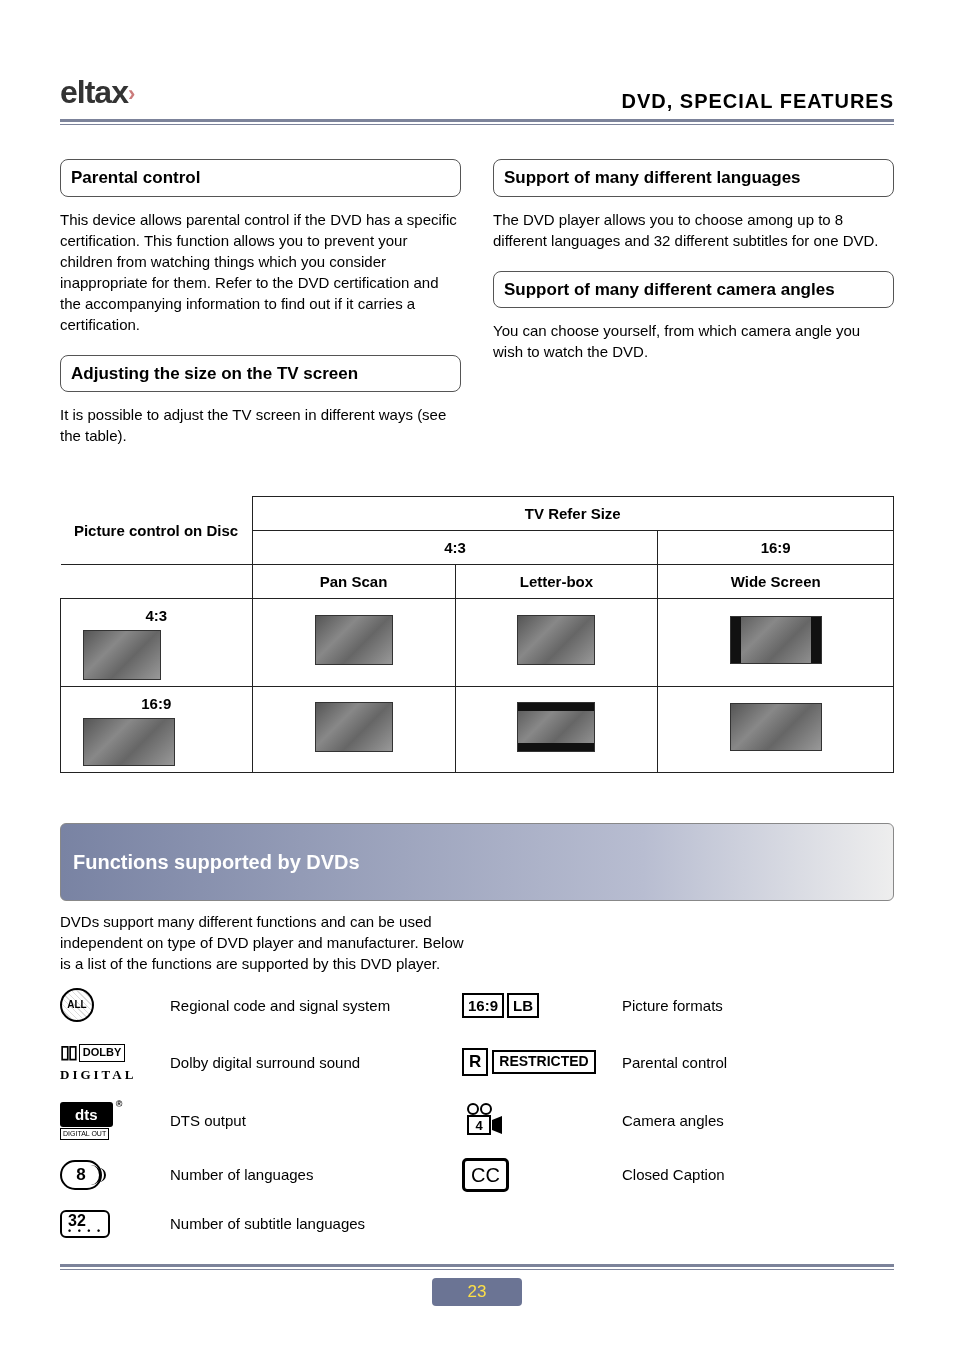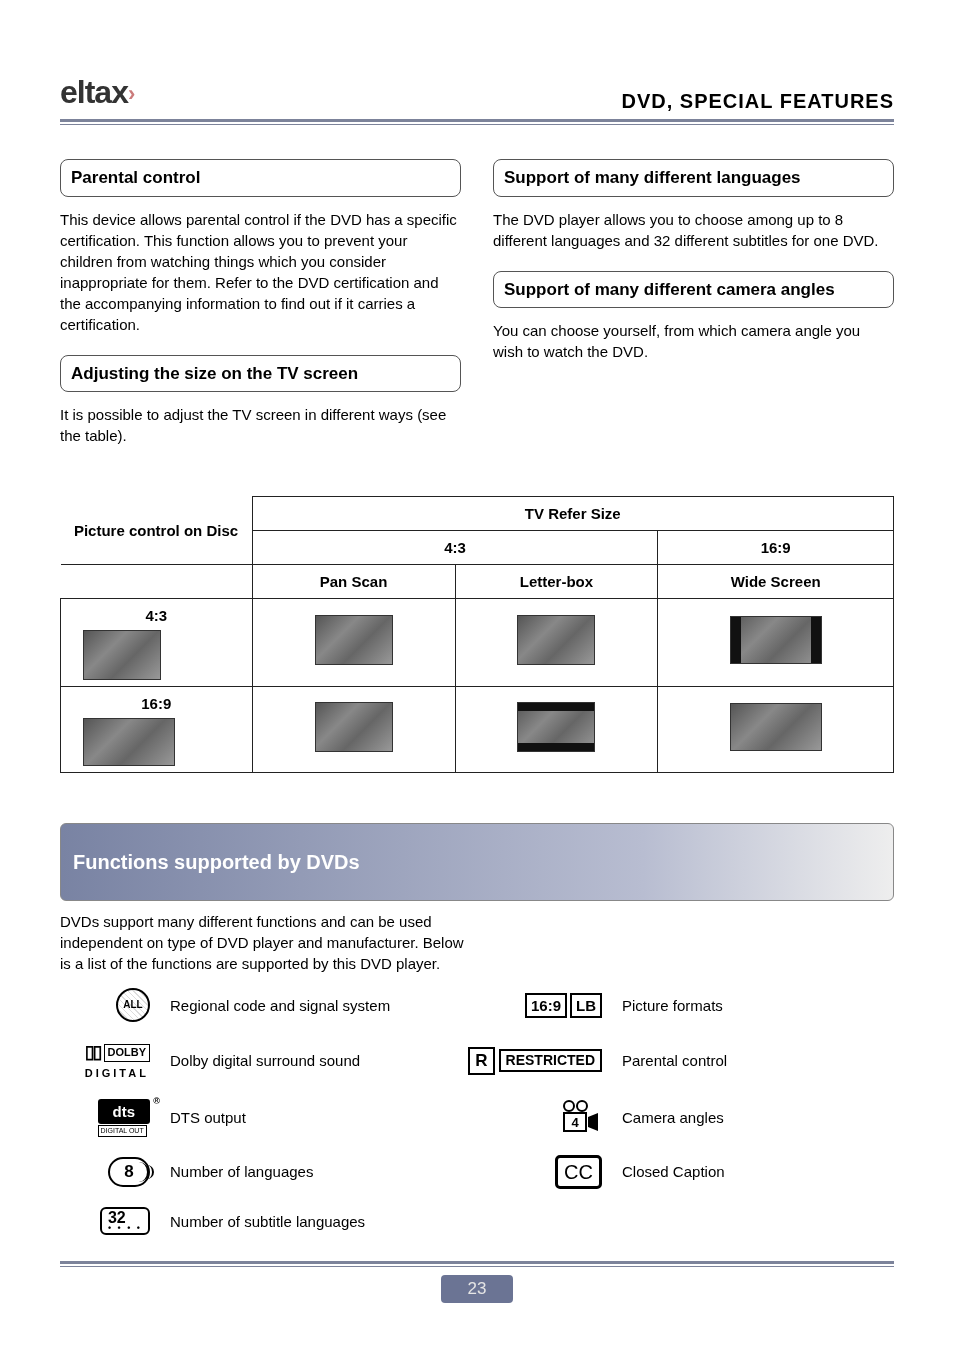--- a/index.html
+++ b/index.html
@@ -111,36 +111,36 @@
   .intro { width: 50%; margin-bottom: 14px; font-size: 15px; }
 
   .icon-grid {
     display: grid;
     grid-template-columns: 90px 1fr 140px 1fr;
     column-gap: 20px;
     row-gap: 18px;
     align-items: center;
     font-size: 15px;
   }
-  .icon-cell { display:flex; align-items:center; justify-content:flex-end; }
+  .icon-cell { display:flex; align-items:center; justify-content:flex-start; }
   .lbl { font-size: 15px; }
 
   
   .globe {
     width: 34px; height: 34px; border: 2px solid #000; border-radius: 50%;
     display:flex; align-items:center; justify-content:center; font-size:10px; font-weight:bold;
     background: repeating-linear-gradient(45deg,#fff,#fff 3px,#ddd 3px,#ddd 4px);
   }
   .dolby {
     display:flex; flex-direction:column; align-items:flex-start;
   }
   .dolby-top { display:flex; align-items:center; gap:3px; }
   .dolby-box { border:1.5px solid #000; padding:0 3px; font-size:11px; font-weight:bold; letter-spacing:0px;}
   .dolby-dd { font-size:18px; font-weight:bold; letter-spacing:-2px; }
-  .dolby-sub { font-size:11px; font-weight:bold; letter-spacing:3px; }
+  .dolby-sub { font-size:13px; font-weight:bold; letter-spacing:3px;font-family:Liberation Serif, serif; }
   .dts {
     background:#000; color:#fff; font-weight:bold; font-size:15px;
     padding:2px 15px; border-radius:3px; position:relative;
   }
   .dts-sub { font-size:7px; color:#000; background:#fff; border:1px solid #000; padding:0 2px; display:block; width:fit-content; margin-top:1px;}
   .dts-r { position:absolute; top:-4px; right:-10px; font-size:9px; color:#000;}
   .lang8 {
     width:42px; height:30px; border:2px solid #000; border-radius:15px/15px;
     display:flex; align-items:center; justify-content:center; font-weight:bold; font-size:17px;
     position:relative;
@@ -163,22 +163,22 @@
     display:flex; gap:4px; align-items:center;
   }
   .restricted .r { border:2px solid #000; padding:0 5px; font-weight:bold; font-size:17px;}
   .restricted .t { border:2px solid #000; padding:0 5px; font-weight:bold; font-size:14px; letter-spacing:0px;}
   .camsvg { width:44px; height:38px; }
   .cc {
     border:3px solid #000; border-radius:5px; padding:0 6px; font-weight:normal; font-size:20px; letter-spacing:0;
   }
 
   .page-num {
-    width: 72px; margin: 8px auto 0 auto;
-    background: #6b7494; color:#e5e5e5; text-align:center; font-size:17px;
+    width: 90px; margin: 8px auto 0 auto;
+    background: #6b7494; color:#fde047; text-align:center; font-size:17px;
     border-radius:4px; padding:2px 0;
   }
 </style>
 </head>
 <body>
 
 <div class="page">
 
   <div class="header-row">
     <div class="brand"><span>eltax</span><span class="arrow">›</span></div>

